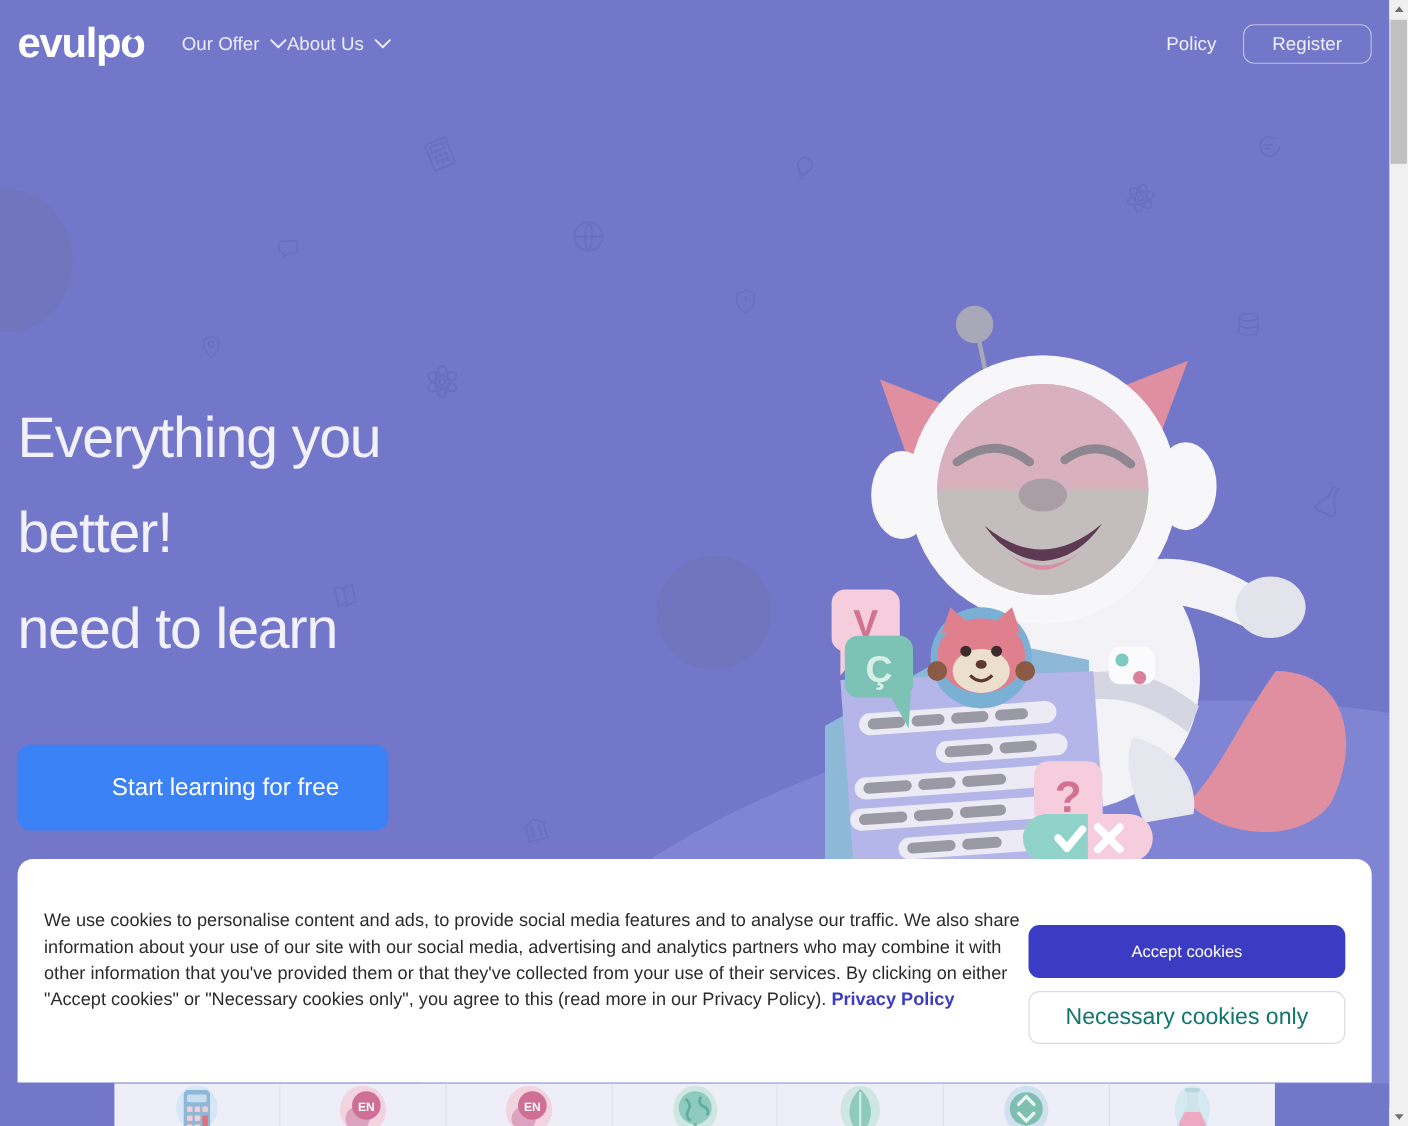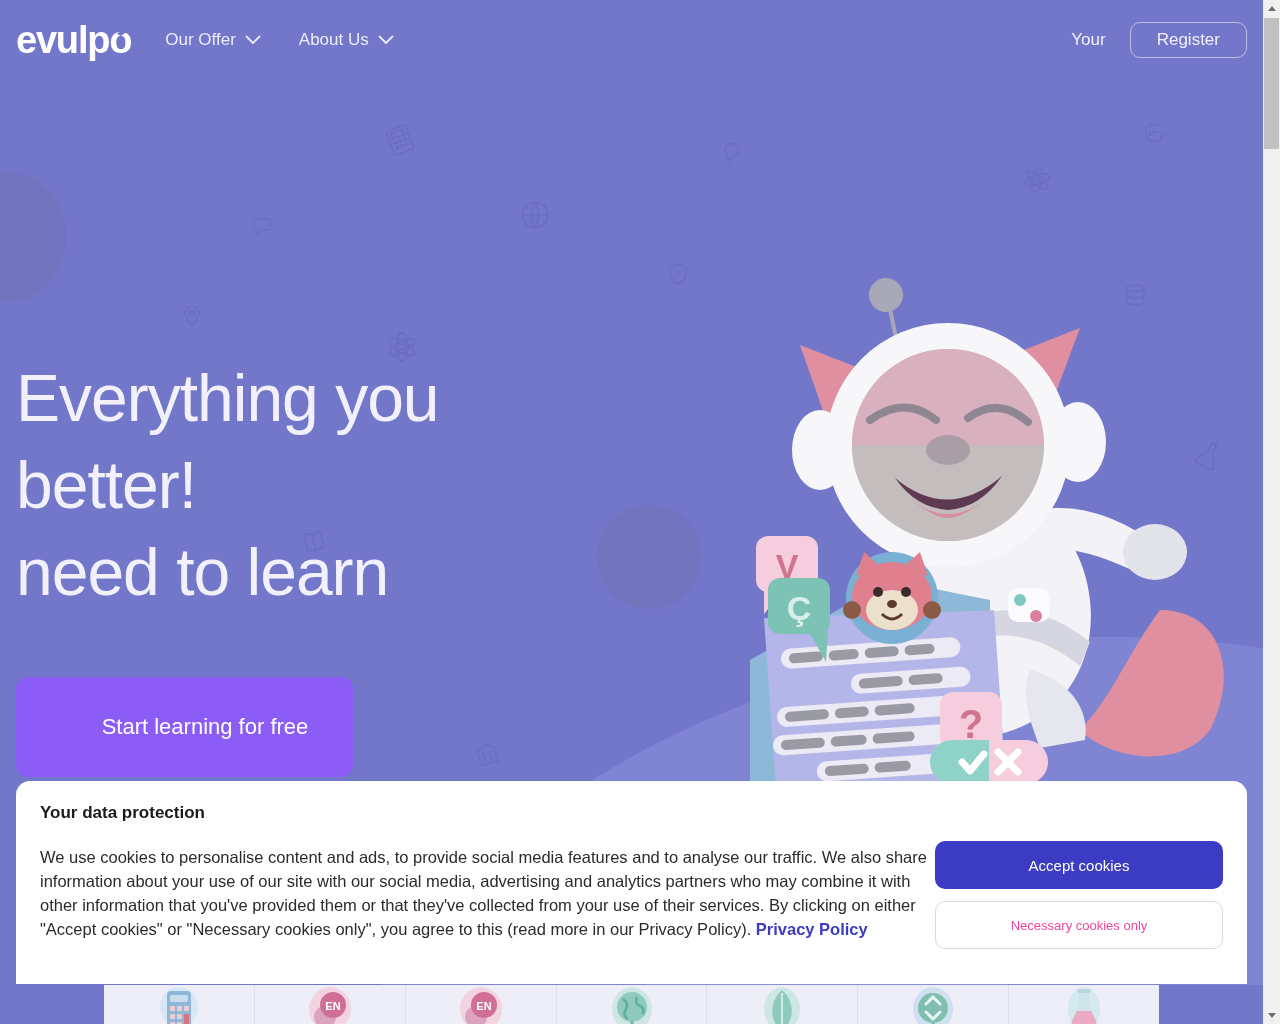--- a/index.html
+++ b/index.html
@@ -73,21 +73,21 @@
   .logo {
     font-size: 38px;
     font-weight: 800;
     color: #ffffff;
     letter-spacing: -1.2px;
     line-height: 1;
     display: flex; align-items: center;
     margin-right: 32px;
   }
   .logo-swoosh { position: relative; display:inline-block; margin-left: 1px; }
-  .nav { display: flex; align-items: flex-start; gap: 38px; }
+  .nav { display: flex; align-items: flex-start; }
   .nav-item {
     display: flex; align-items: center; gap: 9px;
     color: #ecebf8; font-size: 17px;
     cursor: pointer;
   }
   .chev { display: block; }
   .spacer { flex: 1; }
   .login {
     color: #f0eff9; font-size: 17px; margin-right: 24px; cursor: pointer;
   }
@@ -98,31 +98,31 @@
     padding: 7px 26px;
     background: transparent;
     cursor: pointer;
     font-family: inherit;
   }
 
   
   .headline {
     position: absolute; left: 16px; top: 355px;
     width: 620px;
-    font-size: 66px;
+    font-size: 52px;
     line-height: 87px;
     font-weight: 400;
     color: #f2f1fb;
     letter-spacing: -1px;
     z-index: 10;
   }
   .cta {
     position: absolute; left: 16px; top: 677px;
-    width: 337px; height: 100px;
-    background: #8b5cf6;
+    width: 337px; height: 78px;
+    background: #3b82f6;
     color: #ffffff;
     border: none; border-radius: 12px;
     font-size: 22px;
     font-family: inherit;
     cursor: pointer;
     z-index: 10;
     padding-left: 41px;
   }
 
   
@@ -172,23 +172,23 @@
     padding-top: 38px;
   }
   .btn-accept {
     width: 288px; height: 48px;
     background: #3b3bc4; color: #fff;
     border: none; border-radius: 10px;
     font-size: 15px; font-family: inherit; cursor: pointer;
   }
   .btn-necessary {
     width: 288px; height: 48px;
-    background: #fff; color: #ec4899;
+    background: #fff; color: #0f766e;
     border: 1px solid #d9d9e3; border-radius: 10px;
-    font-size: 13px; font-family: inherit; cursor: pointer;
+    font-size: 21px; font-family: inherit; cursor: pointer;
   }
 
   
   .scrollbar {
     position: absolute; right: 0; top: 0;
     width: 17px; height: 1024px;
     background: #f0f0f0;
     z-index: 90;
   }
   .sb-arrow {
@@ -522,27 +522,26 @@
         <span class="chev">
           <svg width="16" height="10" viewBox="0 0 16 10" fill="none" stroke="#ecebf8" stroke-width="1.8" stroke-linecap="round" stroke-linejoin="round">
               <path d="M1.5 1.5 L8 8 L14.5 1.5"></path>
             </svg>
         </span>
       </div>
     </div>
 
     <div class="spacer"></div>
 
-    <div class="login">Your</div>
+    <div class="login">Policy</div>
     <button class="register">Register</button>
   </div>
 
   <div class="cookie">
     <div class="cookie-left">
-      <div class="cookie-title">Your data protection</div>
       <div class="cookie-body">
         <span>We use cookies to personalise content and ads, to provide social media features and to analyse our traffic. We also share information about your use of our site with our social media, advertising and analytics partners who may combine it with other information that you've provided them or that they've collected from your use of their services. By clicking on either "Accept cookies" or "Necessary cookies only", you agree to this (read more in our Privacy Policy).</span>
         <a class="cookie-link" href="#">Privacy Policy</a>
       </div>
     </div>
     <div class="cookie-right">
       <button class="btn-accept">Accept cookies</button>
       <button class="btn-necessary">Necessary cookies only</button>
     </div>
   </div>

